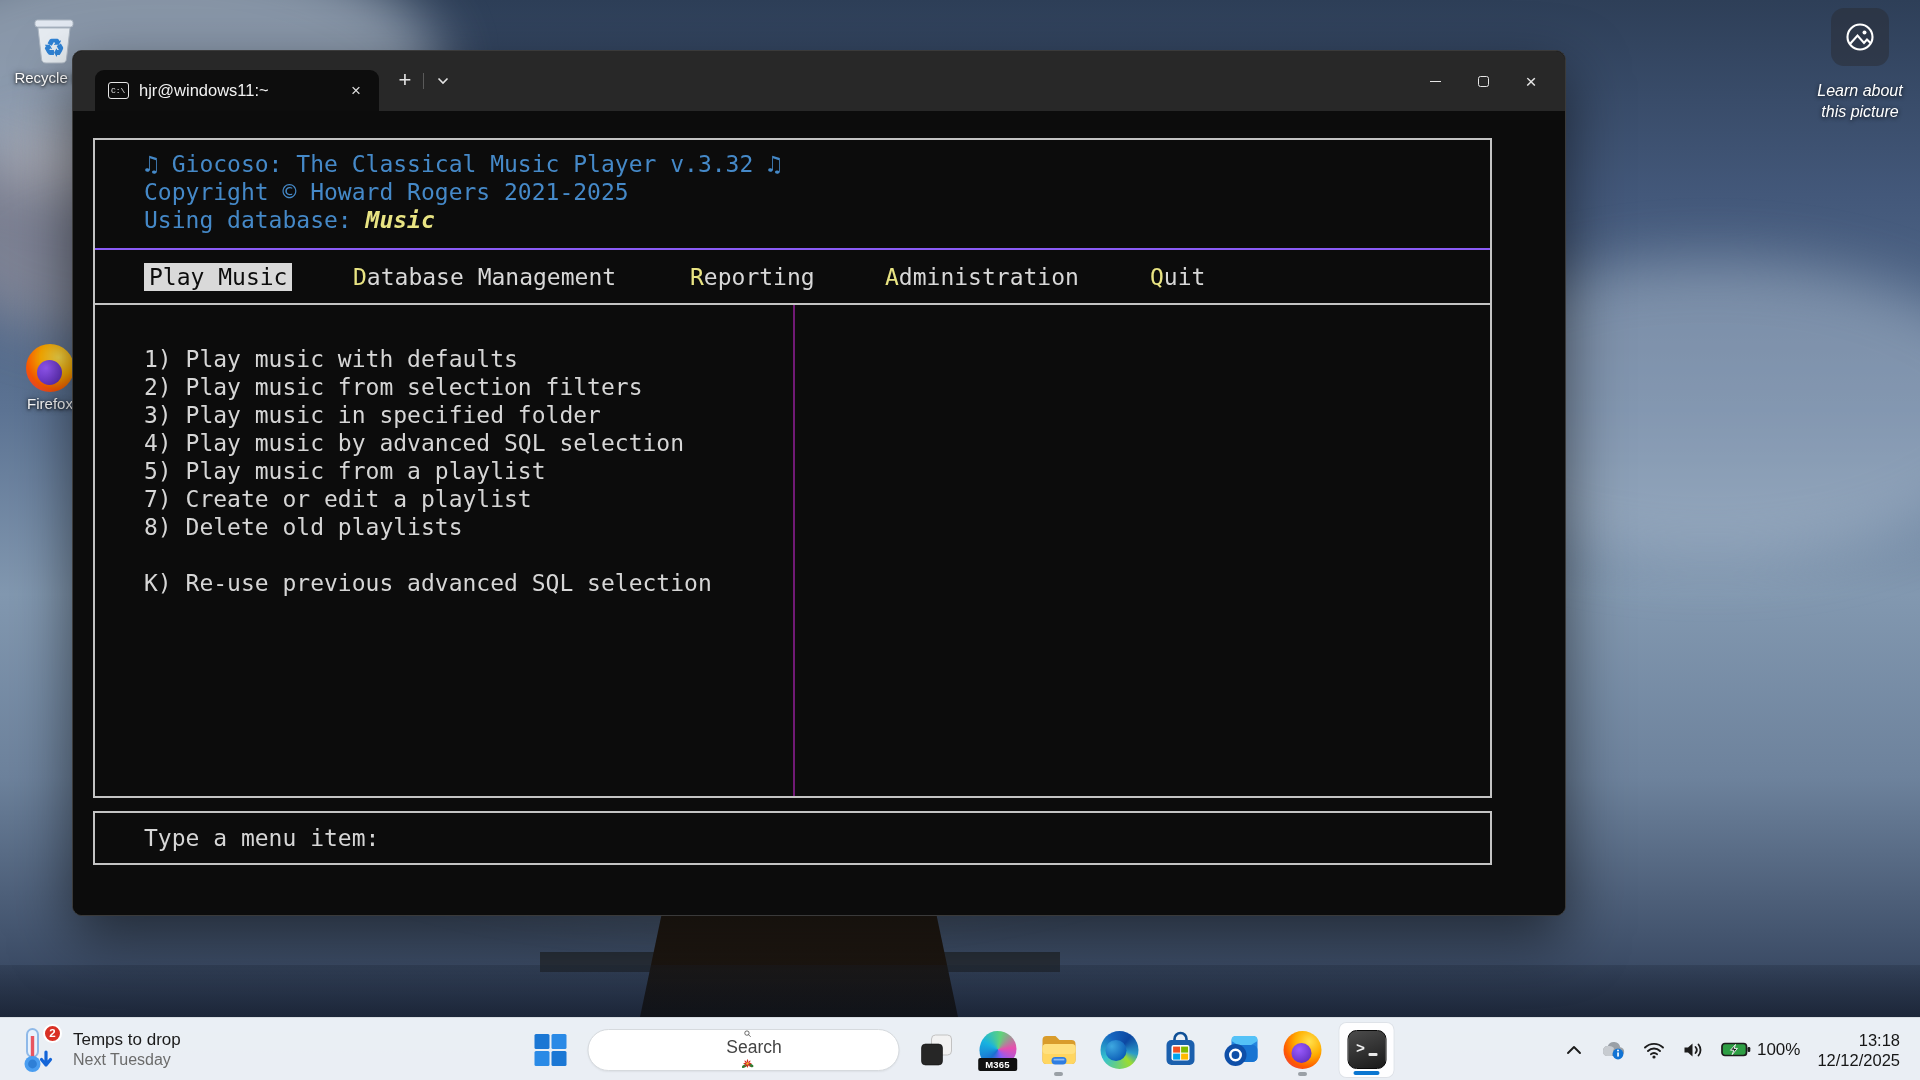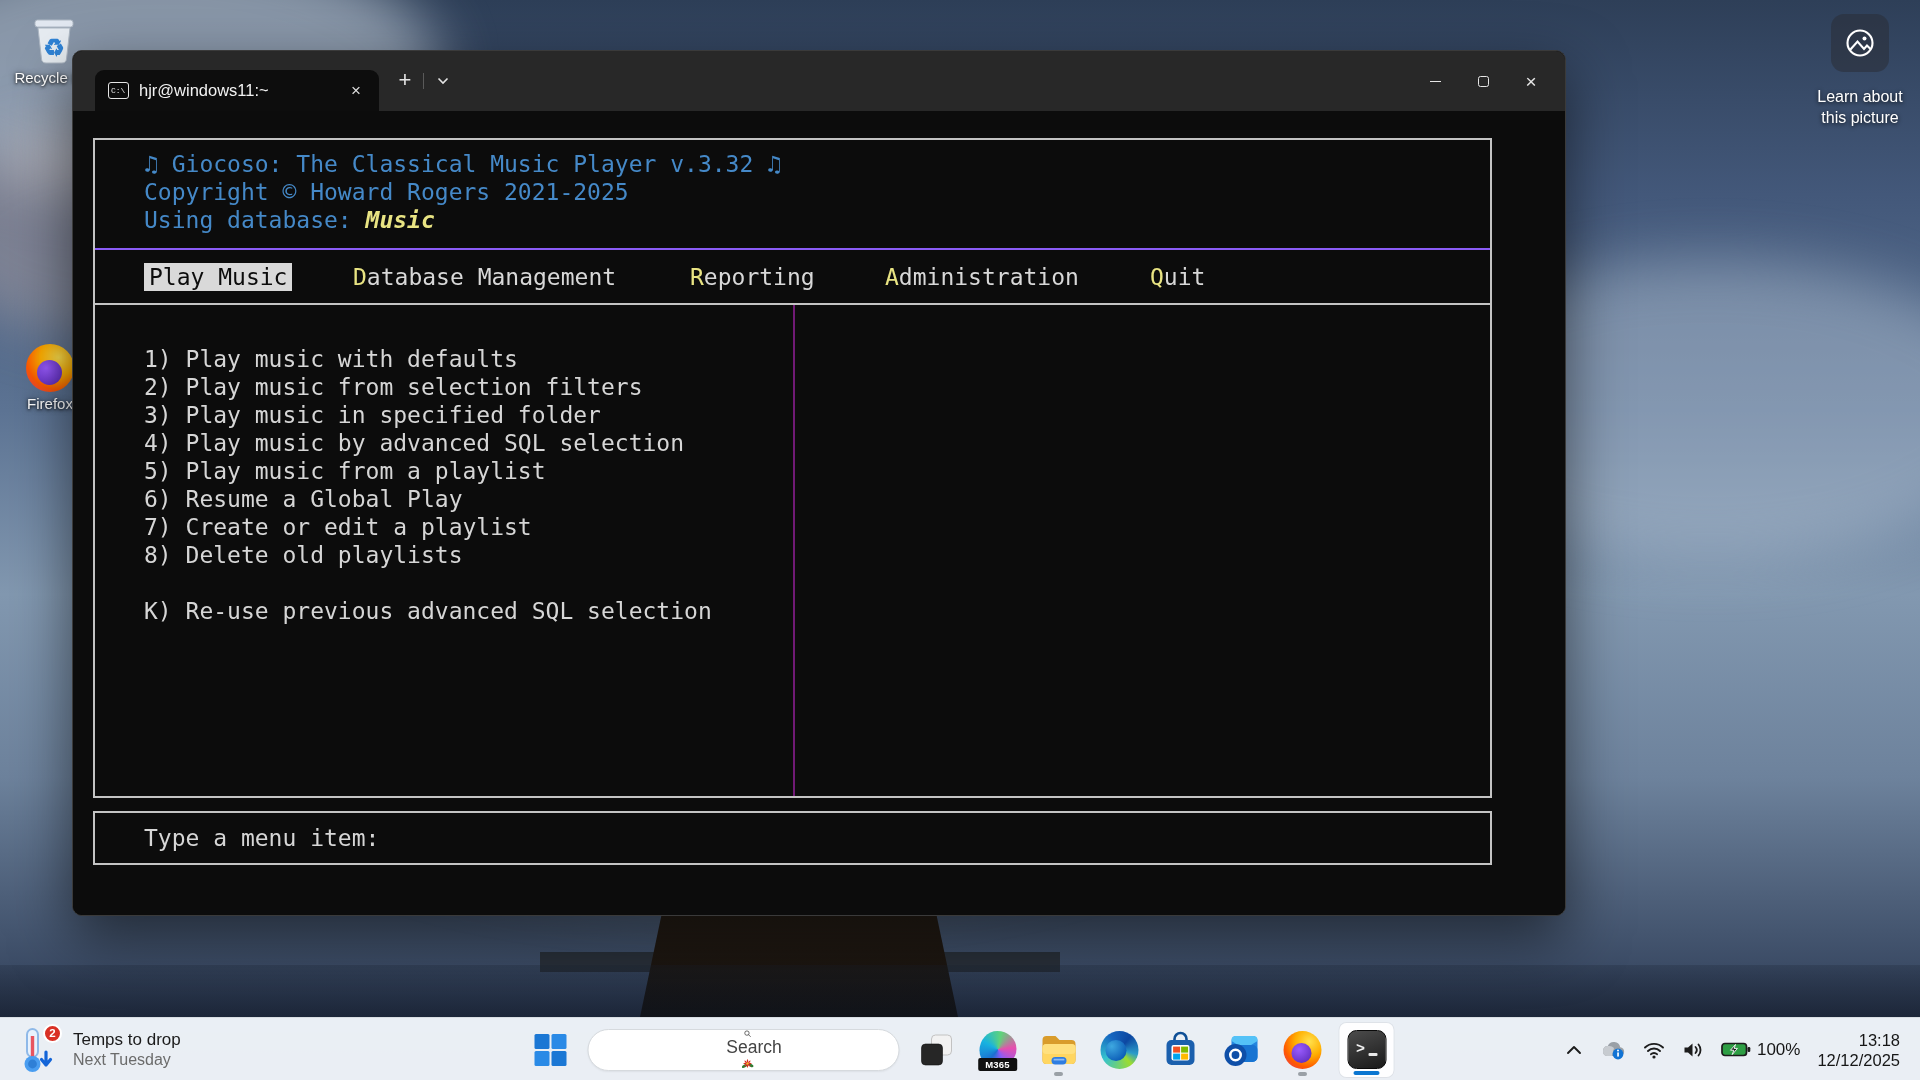--- a/index.html
+++ b/index.html
@@ -26,21 +26,21 @@
   .desk-icon .lbl { margin-top:3px; font-size:15px; color:#fff; text-shadow:0 1px 3px rgba(0,0,0,.9),0 0 6px rgba(0,0,0,.6); white-space:nowrap; }
   .recycle-wrap { left:12px; top:12px; }
   .bin-glyph { position:absolute; left:50%; top:24px; transform:translateX(-50%); font-size:24px; color:#2f83d6; font-weight:bold; line-height:1; }
   .fx-wrap { left:8px; top:344px; }
   .fx-circle { width:48px; height:48px; border-radius:50%;
     background:radial-gradient(circle at 68% 28%,#ffe14d 0%,#ffae00 38%,#ff5a00 68%,#e22f73 100%); position:relative; }
   .fx-circle::after { content:""; position:absolute; left:22%; top:34%; width:52%; height:52%; border-radius:50%;
     background:radial-gradient(circle at 35% 35%,#a briefly); background:radial-gradient(circle at 38% 32%,#9a5cff 0%,#6a36c9 70%,#53269e 100%); }
   .fx-circle.small { width:38px; height:38px; }
 
-  .learn-widget { position:absolute; left:1808px; top:14px; width:104px; display:flex; flex-direction:column; align-items:center; z-index:1; }
+  .learn-widget { position:absolute; left:1808px; top:8px; width:104px; display:flex; flex-direction:column; align-items:center; z-index:1;font-style:italic; }
   .learn-sq { width:58px; height:58px; border-radius:13px; background:rgba(42,46,54,.55); display:flex; align-items:center; justify-content:center; }
   .learn-lbl { margin-top:14px; font-size:16px; color:#fff; text-align:center; line-height:21px; text-shadow:0 1px 4px rgba(0,0,0,.85); }
 
   
   .term-window { position:absolute; left:72px; top:50px; width:1494px; height:866px; z-index:5;
     border-radius:10px; border:1px solid #3a3a3a; box-shadow:0 22px 60px rgba(0,0,0,.55); overflow:hidden; background:#0c0c0c; }
   .titlebar { position:relative; height:60px; background:#282828; }
   .tab { position:absolute; left:22px; top:19px; width:284px; height:41px; background:#0d0d0d;
     border-radius:9px 9px 0 0; display:flex; align-items:center; padding:0 10px 0 13px; }
   .tab-cmd-icon { width:21px; height:17px; border:1.6px solid #e6e6e6; border-radius:3px;
@@ -204,21 +204,20 @@
             <span class="menu-entry" style="left: 790px;"><span class="hotkey">A</span>dministration</span>
             <span class="menu-entry" style="left: 1055px;"><span class="hotkey">Q</span>uit</span>
           </div>
         <div class="tui-main">
           <div class="tui-left" id="menu-list">
               <div class="tui-line">1) Play music with defaults</div>
               <div class="tui-line">2) Play music from selection filters</div>
               <div class="tui-line">3) Play music in specified folder</div>
               <div class="tui-line">4) Play music by advanced SQL selection</div>
               <div class="tui-line">5) Play music from a playlist</div>
-              <div class="tui-line">6) Resume a Global Play</div>
               <div class="tui-line">7) Create or edit a playlist</div>
               <div class="tui-line">8) Delete old playlists</div>
               <div class="tui-line"></div>
               <div class="tui-line">K) Re-use previous advanced SQL selection</div>
             </div>
           <div class="tui-right"></div>
         </div>
       </div>
       <div class="tui-promptbox">
         <span class="tui-line">Type a menu item:</span>

